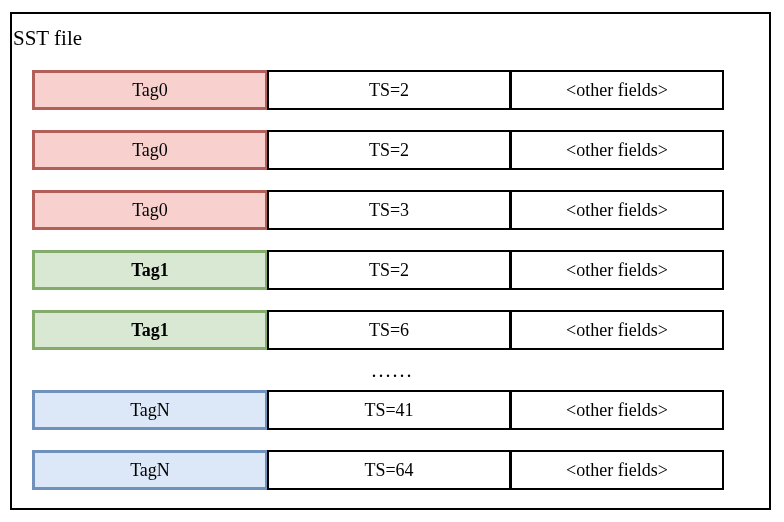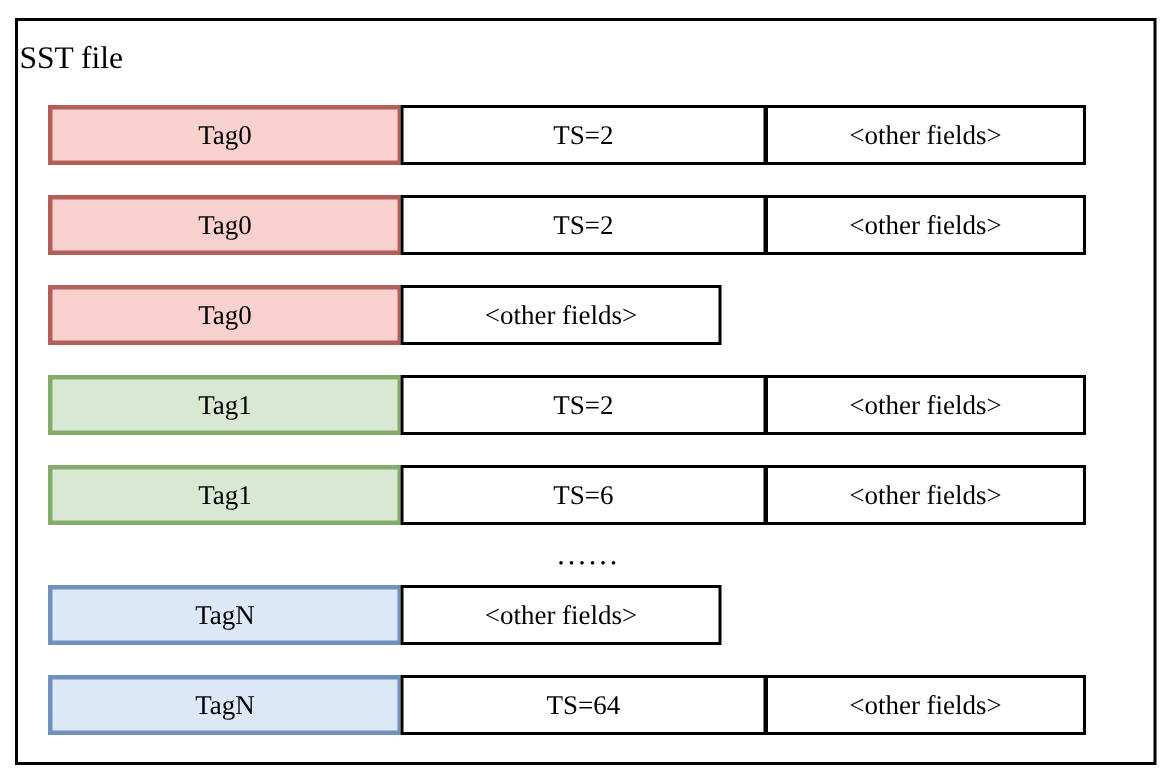--- a/index.html
+++ b/index.html
@@ -46,21 +46,21 @@
     font-size: 18px;
     height: 40px;
     background: #ffffff;
     border: 2px solid #000000;
     white-space: nowrap;
   }
   .cell-tag   { width: 236px; border-width: 3px; }
   .cell-ts    { width: 244px; margin-left: -1px; }
   .cell-other { width: 214px; margin-left: -1px; }
   .row-tag0 .cell-tag { background: var(--tag0-fill); border-color: var(--tag0-border); }
-  .row-tag1 .cell-tag { background: var(--tag1-fill); border-color: var(--tag1-border); }
+  .row-tag1 .cell-tag { background: var(--tag1-fill); border-color: var(--tag1-border); font-weight: bold; }
   .row-tagn .cell-tag { background: var(--tagn-fill); border-color: var(--tagn-border); }
   .ellipsis-row {
     height: 40px;
     width: 721px;
     display: flex;
     align-items: center;
     justify-content: center;
     font-size: 20px;
     letter-spacing: 2px;
     margin-bottom: 0;
@@ -83,39 +83,41 @@
       </div>
 
       <div class="row row-tag0">
         <div class="cell cell-tag">Tag0</div>
         <div class="cell cell-ts">TS=2</div>
         <div class="cell cell-other">&lt;other fields&gt;</div>
       </div>
 
       <div class="row row-tag0">
         <div class="cell cell-tag">Tag0</div>
+        <div class="cell cell-ts">TS=3</div>
         <div class="cell cell-other">&lt;other fields&gt;</div>
       </div>
 
       <div class="row row-tag1">
         <div class="cell cell-tag">Tag1</div>
         <div class="cell cell-ts">TS=2</div>
         <div class="cell cell-other">&lt;other fields&gt;</div>
       </div>
 
       <div class="row row-tag1">
         <div class="cell cell-tag">Tag1</div>
         <div class="cell cell-ts">TS=6</div>
         <div class="cell cell-other">&lt;other fields&gt;</div>
       </div>
 
       <div class="ellipsis-row">......</div>
 
       <div class="row row-tagn">
         <div class="cell cell-tag">TagN</div>
+        <div class="cell cell-ts">TS=41</div>
         <div class="cell cell-other">&lt;other fields&gt;</div>
       </div>
 
       <div class="row row-tagn">
         <div class="cell cell-tag">TagN</div>
         <div class="cell cell-ts">TS=64</div>
         <div class="cell cell-other">&lt;other fields&gt;</div>
       </div>
 
     </div>

